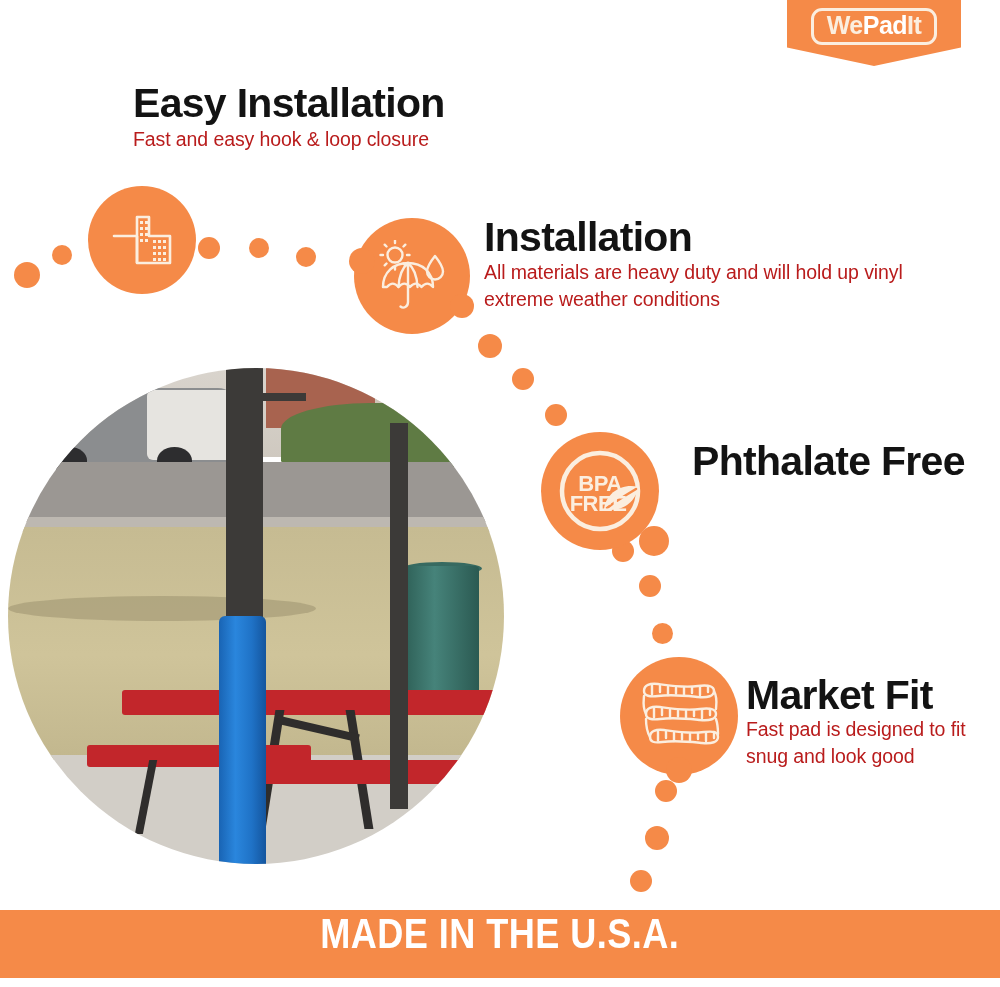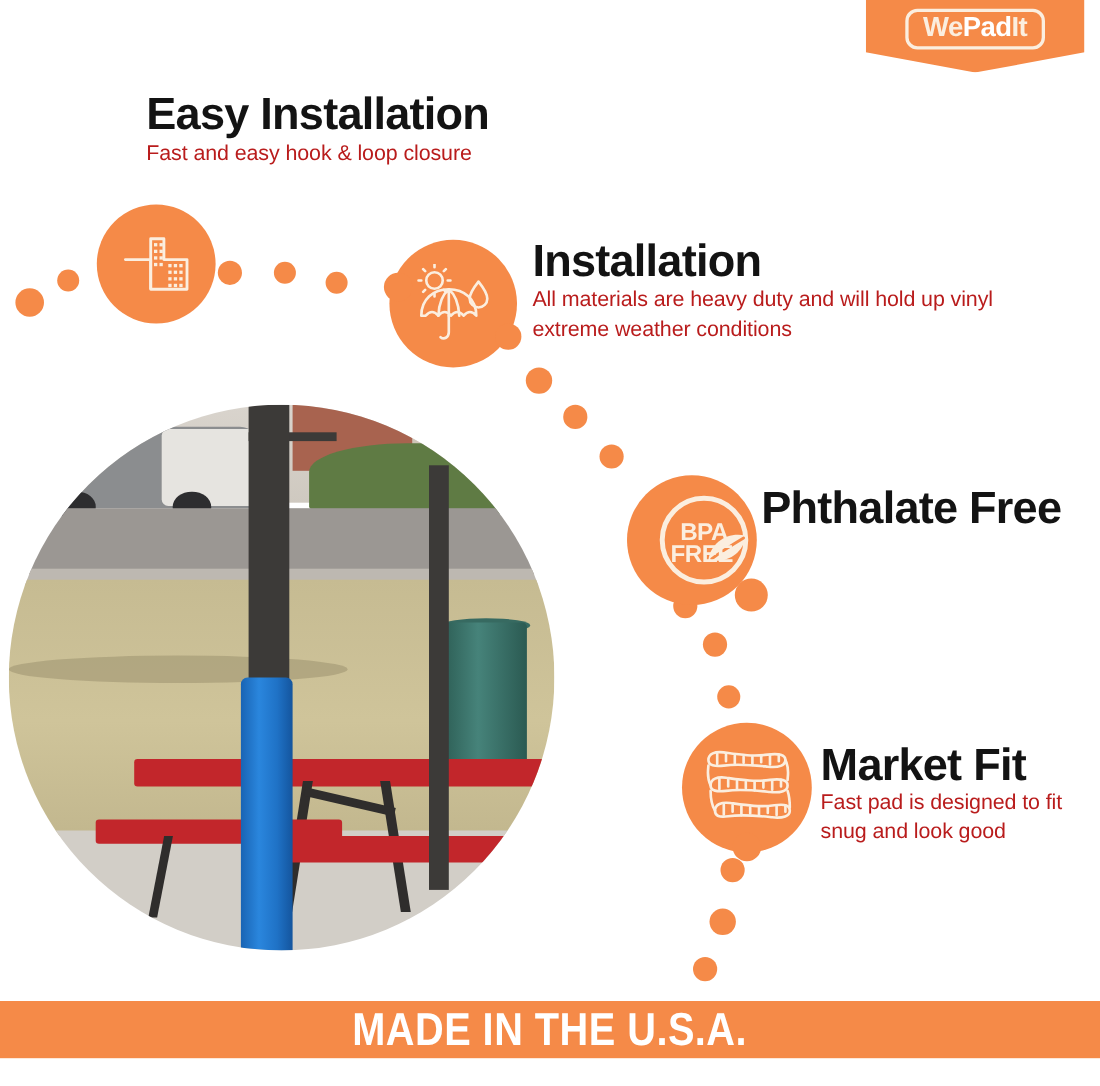--- a/index.html
+++ b/index.html
@@ -17,21 +17,21 @@
     width: 1000px;
     height: 987px;
     background: #ffffff;
   }
 
   
   .logo-badge {
     position: absolute;
     top: 0px;
     left: 787px;
-    width: 199px;
+    width: 174px;
     height: 66px;
     background: #F58A48;
     -webkit-clip-path: polygon(0 0, 100% 0, 100% 72%, 50% 100%, 0 72%);
     clip-path: polygon(0 0, 100% 0, 100% 72%, 50% 100%, 0 72%);
     display: flex;
     align-items: flex-start;
     justify-content: center;
     padding-top: 8px;
   }
   .logo-frame {
@@ -83,21 +83,21 @@
   .icon-circle {
     position: absolute;
     border-radius: 50%;
     background: #F58A48;
     display: flex;
     align-items: center;
     justify-content: center;
   }
   #ic-easy    { left: 88px;  top: 186px; width: 108px; height: 108px; }
   #ic-weather { left: 354px; top: 218px; width: 116px; height: 116px; }
-  #ic-phth    { left: 570px; top: 432px; width: 118px; height: 118px; justify-content: flex-end; }
+  #ic-phth    { left: 541px; top: 432px; width: 118px; height: 118px; }
   #ic-fit     { left: 620px; top: 657px; width: 118px; height: 118px; }
 
   .icon-circle svg { display: block; }
 
   
   .lobe {
     position: absolute;
     border-radius: 50%;
     background: #F58A48;
   }
@@ -181,24 +181,23 @@
                border-radius: 4px 4px 8px 8px; }
   .ph-barrel-rim { position: absolute; left: 79.4%; top: 39.2%; width: 16.2%; height: 2.6%;
                    background: #376a61; border-radius: 50%; }
 
   
   .usa-banner {
     position: absolute;
     left: 0;
     top: 910px;
     width: 1000px;
-    height: 52px;
+    height: 68px;
     background: #F58A48;
     display: flex;
-    align-items: center;
     justify-content: center;
   }
   .usa-text {
     color: #ffffff;
     font-size: 42px;
     font-weight: 700;
     letter-spacing: 0.5px;
     transform: scaleX(0.86);
     white-space: nowrap;
   }

